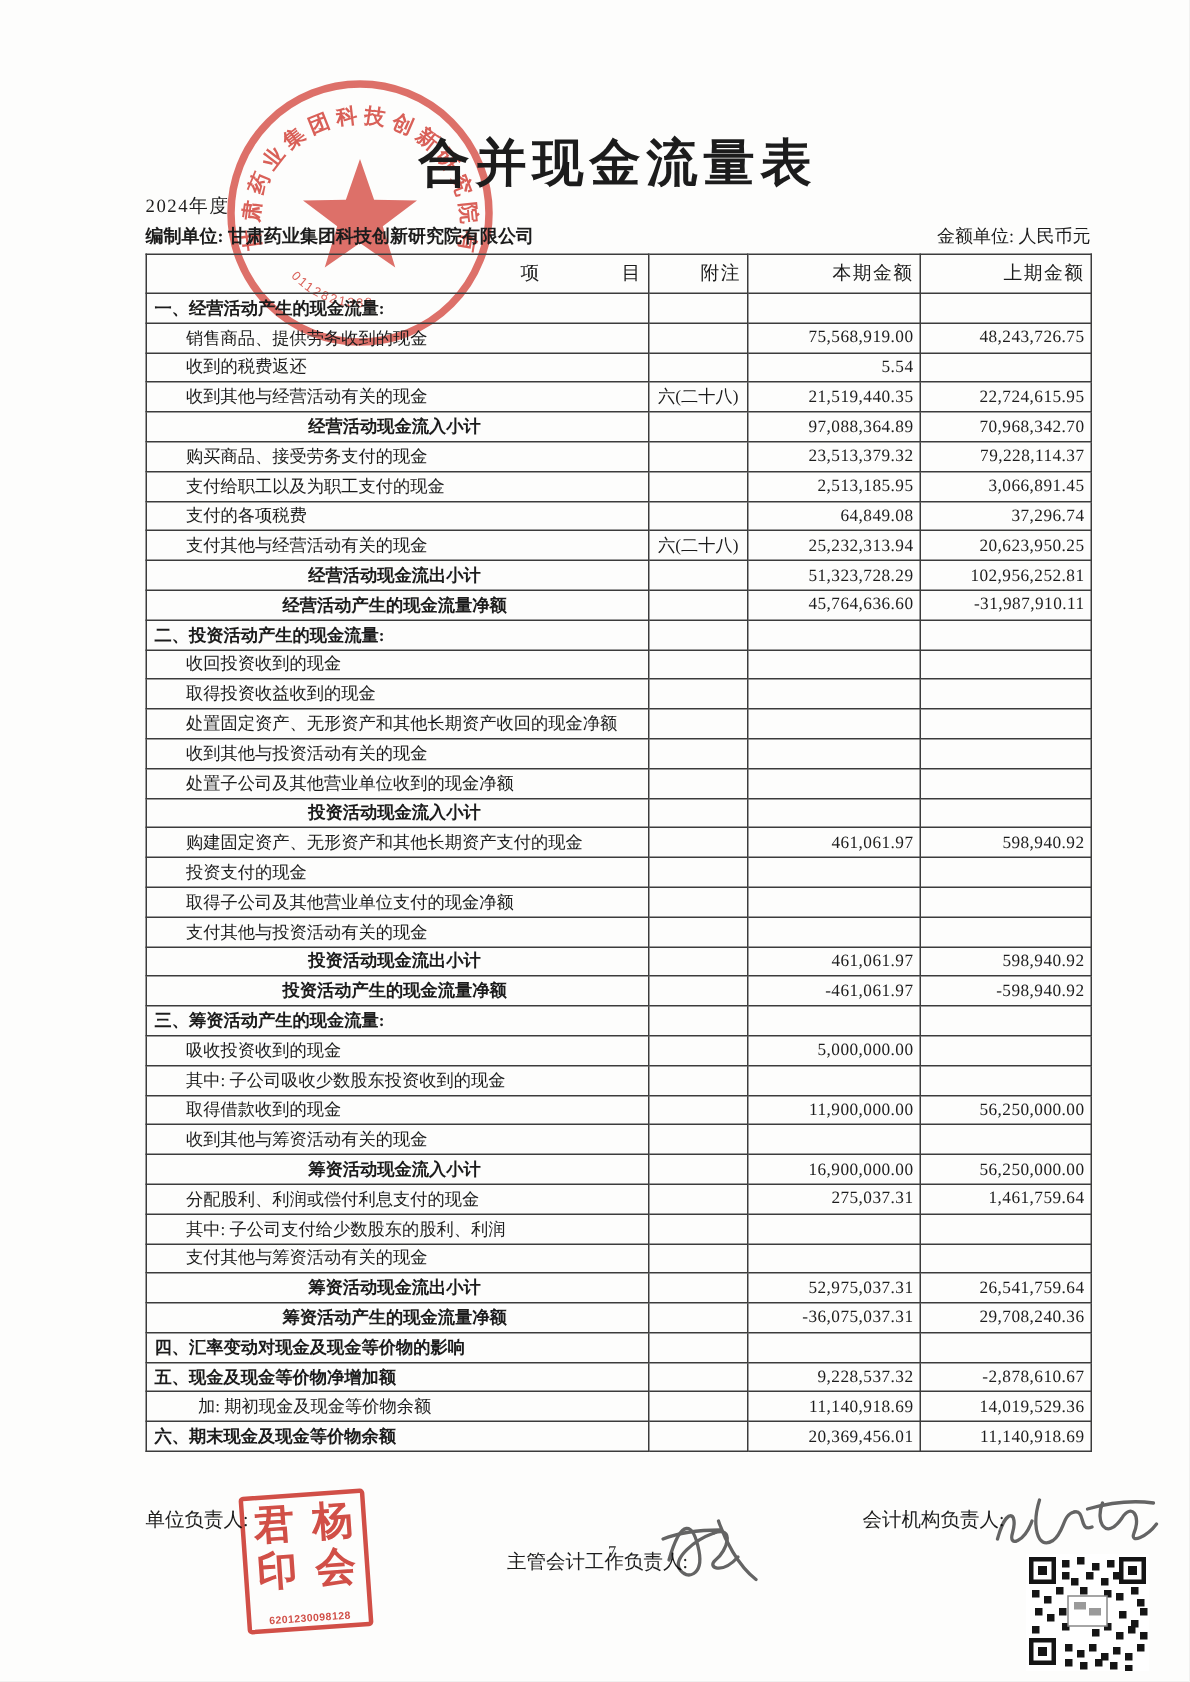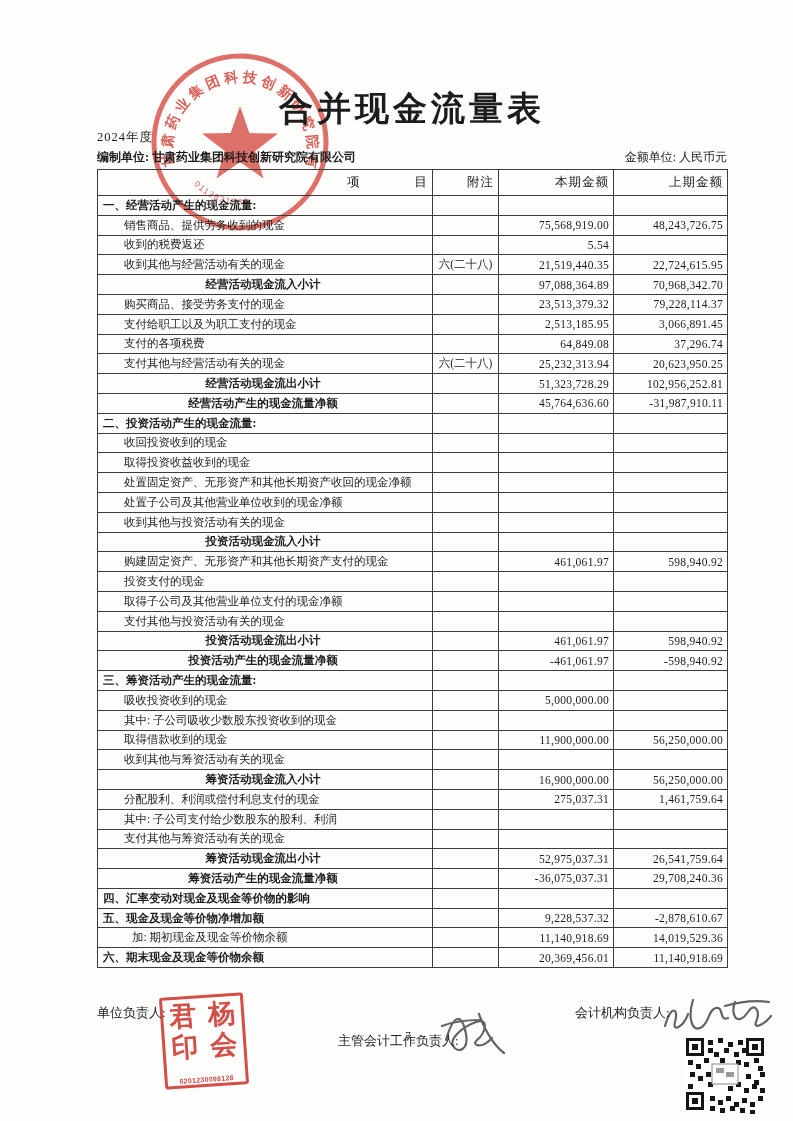--- a/index.html
+++ b/index.html
@@ -208,28 +208,28 @@
         </tr>
 
         <tr class="item">
           <td class="c-item">处置固定资产、无形资产和其他长期资产收回的现金净额</td>
           <td class="c-note"></td>
           <td class="c-num"></td>
           <td class="c-num"></td>
         </tr>
 
         <tr class="item">
+          <td class="c-item">收到其他与投资活动有关的现金</td>
+          <td class="c-note"></td>
+          <td class="c-num"></td>
+          <td class="c-num"></td>
+        </tr>
+
+        <tr class="item">
           <td class="c-item">处置子公司及其他营业单位收到的现金净额</td>
-          <td class="c-note"></td>
-          <td class="c-num"></td>
-          <td class="c-num"></td>
-        </tr>
-
-        <tr class="item">
-          <td class="c-item">收到其他与投资活动有关的现金</td>
           <td class="c-note"></td>
           <td class="c-num"></td>
           <td class="c-num"></td>
         </tr>
 
         <tr class="subtotal">
           <td class="c-item">投资活动现金流入小计</td>
           <td class="c-note"></td>
           <td class="c-num"></td>
           <td class="c-num"></td>

